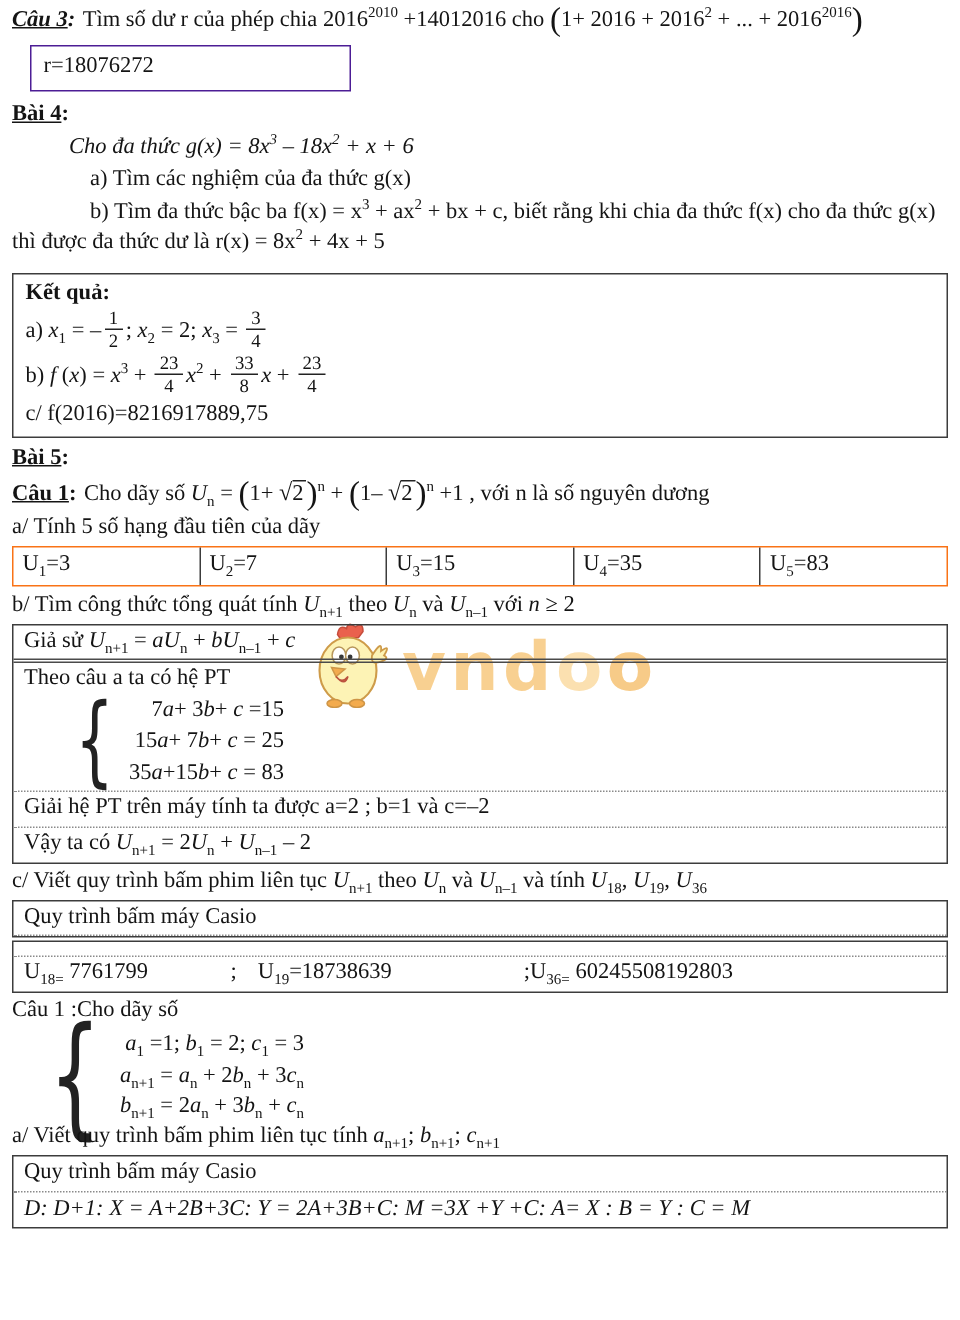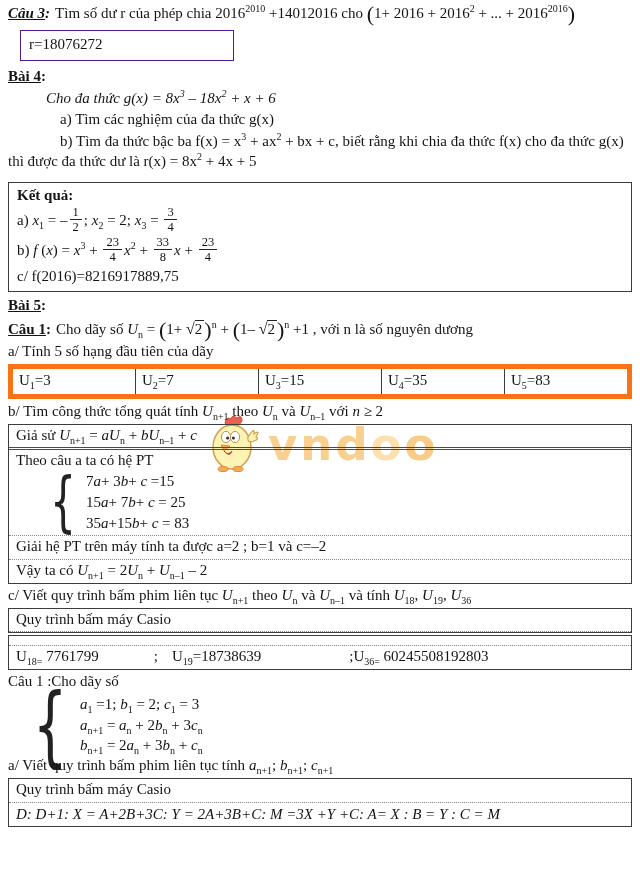--- a/index.html
+++ b/index.html
@@ -33,26 +33,26 @@
   .ans-box{position:relative;z-index:1;border:1px solid #4c1d95;width:196px;margin:6px 0 6px 12px;
            padding:4px 8px;height:21px;}
   .kq-box{position:relative;z-index:1;border:1px solid #3c3c3c;margin-top:10px;padding:2px 8px 4px 8px;}
   .kq-box>div{margin:1px 0;}
   .workbox{position:relative;z-index:1;border:1px solid #3c3c3c;margin:1px 0 2px 0;}
   .wrow{padding:1px 7px 2px 7px;}
   .dot-bottom{border-bottom:1px dotted #8a8a8a;}
   .dbl-bottom{border-bottom:3px double #4a4a4a;}
   .empty-row{height:9px;padding:0;}
   
-  .utable{position:relative;z-index:1;display:flex;border:5px solid #f97316;margin:2px 0 3px 0;}
+  .utable{position:relative;z-index:1;display:flex;border:1px solid #f97316;margin:2px 0 3px 0;}
   .ucell{flex:1;border-right:1px solid #3c3c3c;padding:2px 6px;height:21px;}
   .ucell:last-child{border-right:none;}
   
   .sys{display:flex;align-items:center;margin-left:26px;}
-  .syslines>div{line-height:1.38;}
+  .syslines>div{line-height:1.38;text-align:right;}
   .brace{font-family:"DejaVu Sans",sans-serif;font-weight:400;color:#222;
          display:inline-block;transform:scaleX(.62);transform-origin:center;}
   .brace3{font-size:66px;line-height:0;margin-right:2px;}
   .brace4{font-size:88px;line-height:0;margin-right:2px;}
   .sys2{margin-left:14px;}
   
   .watermark{position:absolute;left:208px;top:414px;z-index:0;display:flex;align-items:flex-start;opacity:.9;}
   .wm-text{font-family:"DejaVu Sans",sans-serif;font-weight:bold;font-size:45px;line-height:1;
            letter-spacing:3px;margin:8px 0 0 8px;}
   .casio-line{line-height:1.35;}

